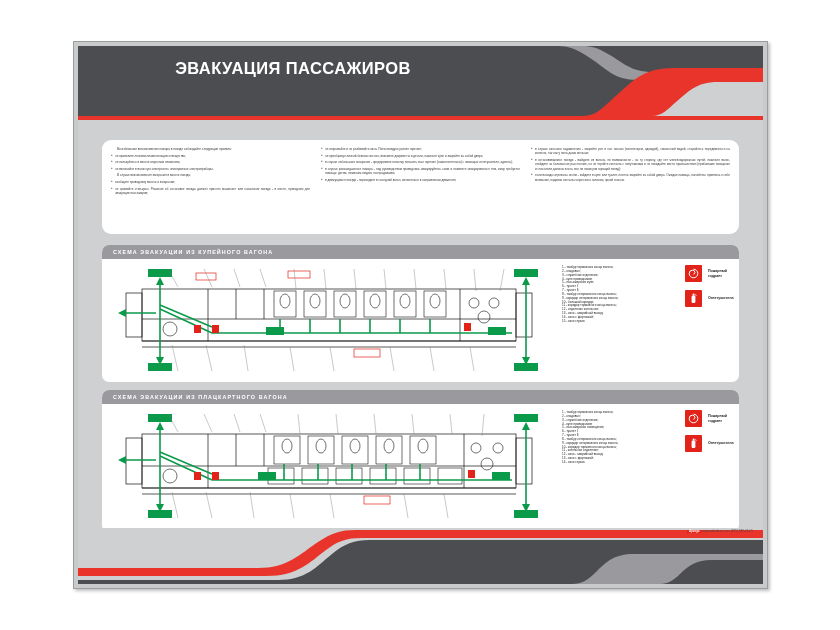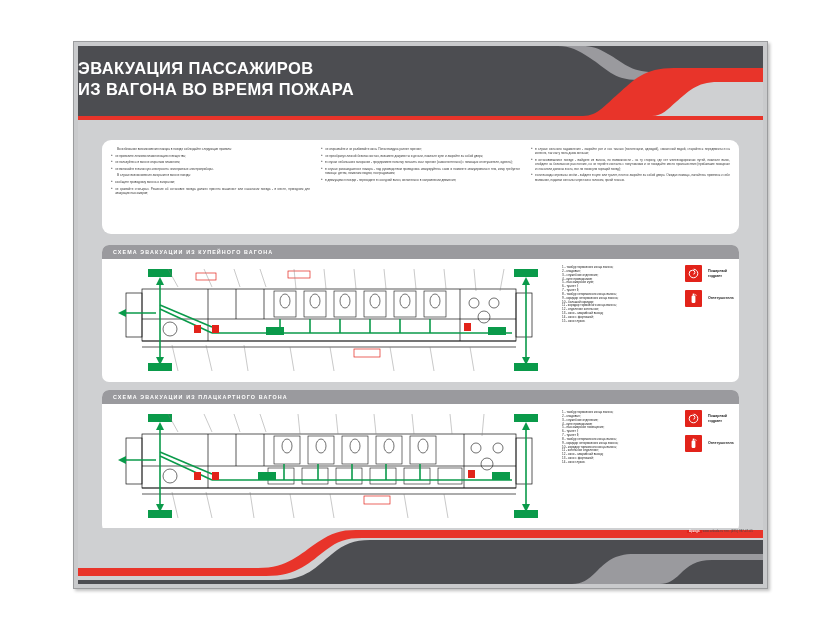--- a/index.html
+++ b/index.html
@@ -3,21 +3,21 @@
 <meta charset="utf-8">
 <style>
   html,body{margin:0;padding:0;}
   body{width:840px;height:630px;background:#ffffff;font-family:"Liberation Sans",sans-serif;overflow:hidden;}
   .poster{position:absolute;left:73px;top:41px;width:695px;height:548px;background:#c9cacc;border:1px solid #9b9c9e;box-sizing:border-box;box-shadow:2px 2px 3px rgba(0,0,0,.25);}
   .inner{position:absolute;left:4px;top:4px;right:4px;bottom:4px;background:#cfd0d2;}
 
   
   .header{position:absolute;left:0;top:0;width:100%;height:70px;overflow:hidden;background:#4c4d51;}
   .hdr-svg{position:absolute;left:0;top:0;}
-  .title{position:absolute;left:0;top:12px;width:430px;color:#fff;
+  .title{position:absolute;left:0;top:12px;width:430px;text-align:center;color:#fff;
     font-size:16.5px;font-weight:bold;line-height:21px;letter-spacing:.4px;z-index:5;}
   .title span{display:block;}
   .redline{position:absolute;left:0;top:70px;width:100%;height:4px;background:#e8342a;}
 
   
   .textpanel{position:absolute;left:24px;top:94px;right:24px;height:94px;background:#fff;border-radius:9px;
     padding:7px 9px;box-sizing:border-box;}
   .cols{display:flex;gap:11px;height:100%;}
   .col{flex:1;}
   .col p{margin:0 0 2.2px 0;font-size:3.05px;line-height:4.4px;color:#3a3a3a;text-align:justify;}
@@ -56,21 +56,20 @@
   <div class="header">
     <svg class="hdr-svg" width="687" height="70" viewBox="0 0 687 70">
       <rect x="0" y="0" width="687" height="70" fill="#4c4d51"></rect>
       <path d="M687,0 L687,34 L560,34 C535,34 528,22 512,12 C500,4 492,0 480,0 Z" fill="#9a9a9e"></path>
       <path d="M687,0 L687,26 L575,26 C552,26 545,16 530,8 C520,2 514,0 504,0 Z" fill="#4c4d51"></path>
       <path d="M687,70 L687,22 L596,22 C566,22 556,34 540,48 C528,58 520,70 505,70 Z" fill="#e8342a"></path>
       <path d="M687,70 L687,36 L640,36 C618,36 610,46 598,56 C590,63 584,70 574,70 Z" fill="#cfd0d2"></path>
     </svg>
     <div class="title">
       <span>ЭВАКУАЦИЯ ПАССАЖИРОВ</span>
-      <span>ИЗ ВАГОНА ВО ВРЕМЯ ПОЖАРА</span>
     </div>
   </div>
   <div class="redline"></div>
 
   <div class="textpanel">
     <div class="cols">
       <div class="col">
         <p class="ind">Во избежание возникновения пожара в поезде соблюдайте следующие правила:</p>
         <p class="bul">не провозите легковоспламеняющиеся вещества;</p>
         <p class="bul">не пользуйтесь в вагоне открытым пламенем;</p>

